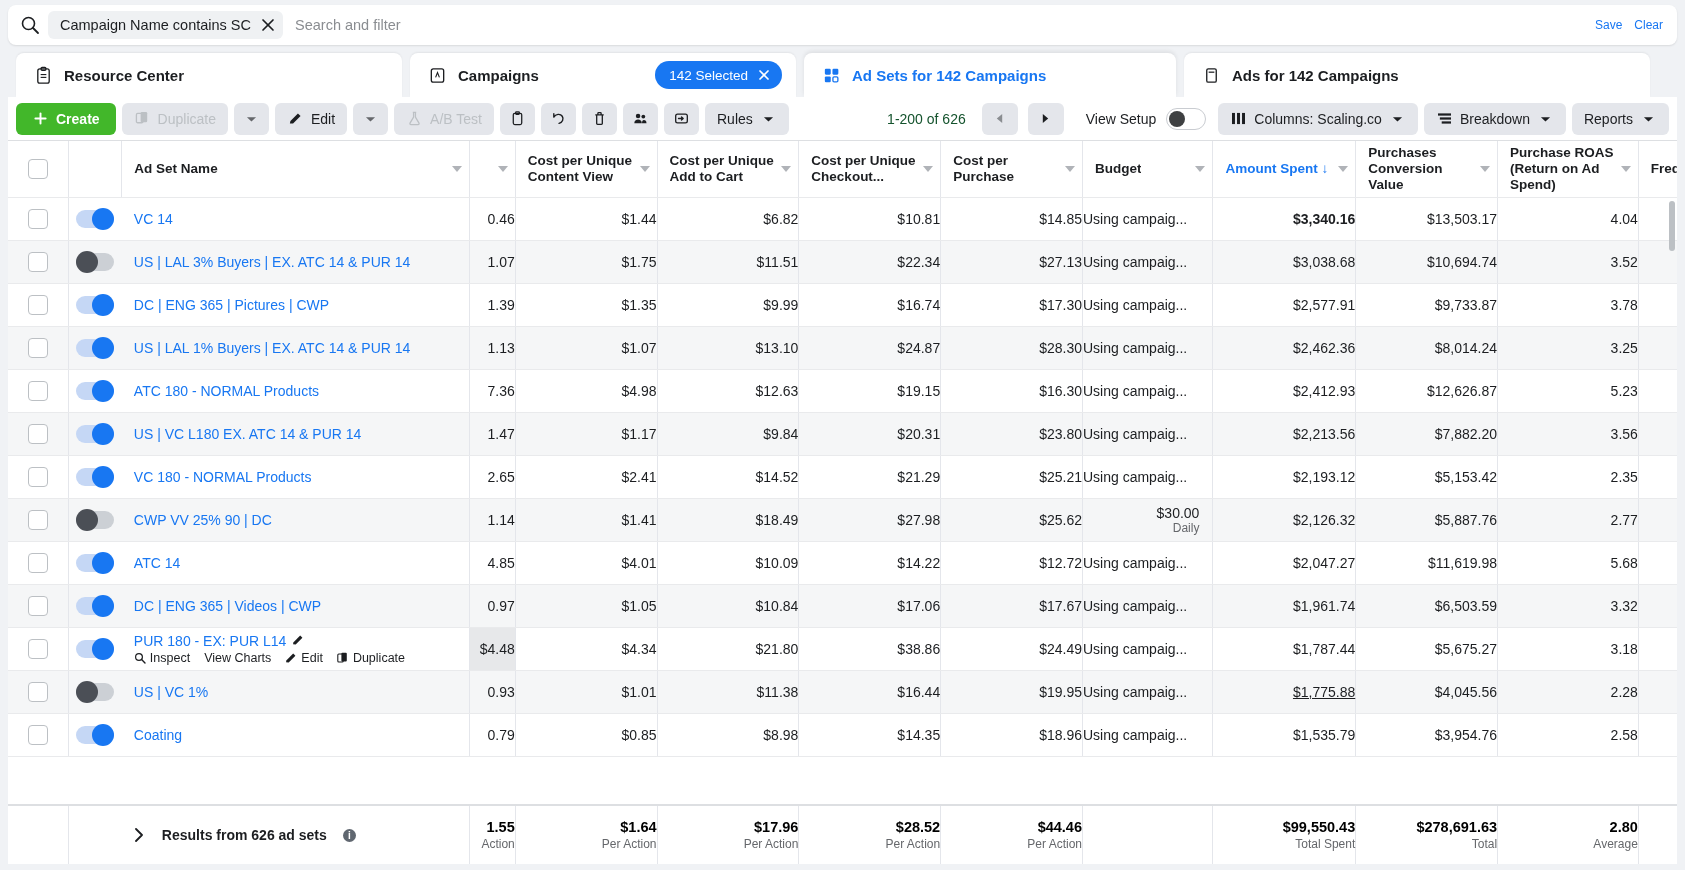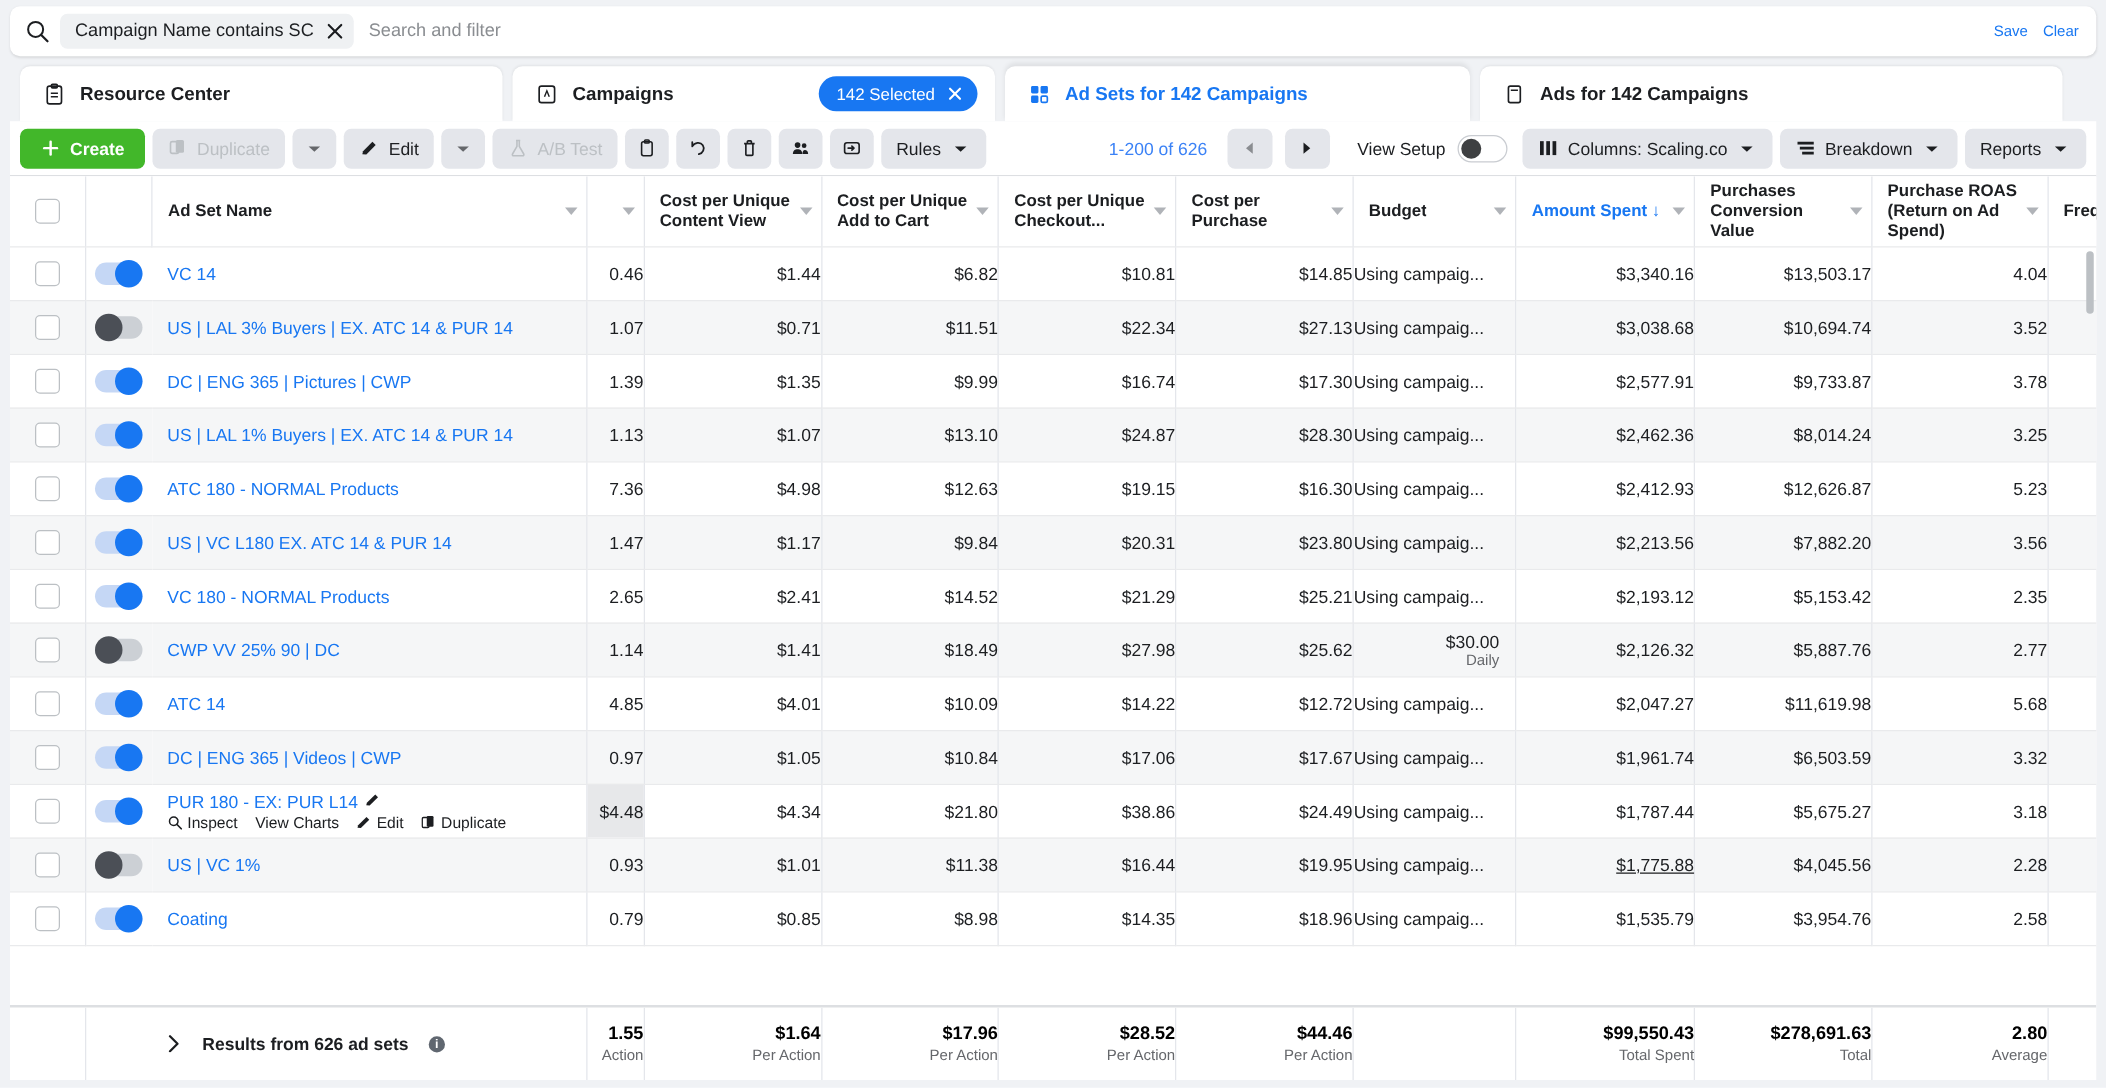--- a/index.html
+++ b/index.html
@@ -66,21 +66,21 @@
     height: 32px; border-radius: 6px; background: #e4e6eb;
     display: flex; align-items: center; gap: 7px; padding: 0 12px;
     font-size: 14px; color: #1c1e21; cursor: pointer; white-space: nowrap;
   }
   .btn.disabled { color: #bcc0c4; cursor: default; }
   .btn.create { background: #42b72a; color: #fff; font-weight: 700; padding: 0 16px; }
   .btn.icononly { padding: 0 9px; }
   .btn.caret { padding: 0 9px; }
   .ic { width: 17px; height: 17px; flex: 0 0 auto; display:flex;align-items:center;justify-content:center;}
   .spacer { flex: 1; }
-  .pagecount { font-size: 14px; color: #3b82f6; margin: 0 10px; white-space: nowrap; }
+  .pagecount { font-size: 14px; color: #14532d; margin: 0 10px; white-space: nowrap; }
   .navbtn { width: 36px; height: 32px; background: #e4e6eb; border-radius: 6px;
             display:flex; align-items:center; justify-content:center; cursor:pointer; }
   .viewsetup { display:flex; align-items:center; gap:10px; margin-left: 16px; margin-right: 6px; }
   .viewsetup .vlabel { font-size: 14px; color:#1c1e21; white-space:nowrap; }
   .toggle-pill {
     width: 40px; height: 22px; border-radius: 11px; background:#fff;
     border: 1px solid #c9ccd1; position: relative; cursor: pointer;
   }
   .toggle-pill .knob { position:absolute; left:2px; top:2px; width:16px;height:16px;border-radius:50%;background:#3e4042; }
 
@@ -494,21 +494,21 @@
                 <span class="namelink">VC 14</span>
               </div>
             </div>
           </td>
           <td style="width:44px;" class="cell-num">0.46</td>
           <td style="width:137px;" class="cell-num">$1.44</td>
           <td style="width:137px;" class="cell-num">$6.82</td>
           <td style="width:137px;" class="cell-num">$10.81</td>
           <td style="width:137px;" class="cell-num">$14.85</td>
           <td style="width:126px;" class="cell-budget">Using campaig...</td>
-          <td style="width:138px;" class="cell-num">$3,340.16</td>
+          <td style="width:138px;font-weight:bold;" class="cell-num">$3,340.16</td>
           <td style="width:137px;" class="cell-num">$13,503.17</td>
           <td style="width:136px;" class="cell-num">4.04</td>
           <td style="width:115px;" class="cell-num"></td>
         </tr>
         <tr class="alt">
           <td class="c-check" style="width:58px;">
             <div class="cb"></div>
           </td>
           <td style="width:52px;border-right:none;">
             <div class="tgl off">
@@ -516,21 +516,21 @@
             </div>
           </td>
           <td style="width:336px;">
             <div class="namecell">
               <div class="namerow">
                 <span class="namelink">US | LAL 3% Buyers | EX. ATC 14 &amp; PUR 14</span>
               </div>
             </div>
           </td>
           <td style="width:44px;" class="cell-num">1.07</td>
-          <td style="width:137px;" class="cell-num">$0.71</td>
+          <td style="width:137px;" class="cell-num">$1.75</td>
           <td style="width:137px;" class="cell-num">$11.51</td>
           <td style="width:137px;" class="cell-num">$22.34</td>
           <td style="width:137px;" class="cell-num">$27.13</td>
           <td style="width:126px;" class="cell-budget">Using campaig...</td>
           <td style="width:138px;" class="cell-num">$3,038.68</td>
           <td style="width:137px;" class="cell-num">$10,694.74</td>
           <td style="width:136px;" class="cell-num">3.52</td>
           <td style="width:115px;" class="cell-num"></td>
         </tr>
         <tr>

